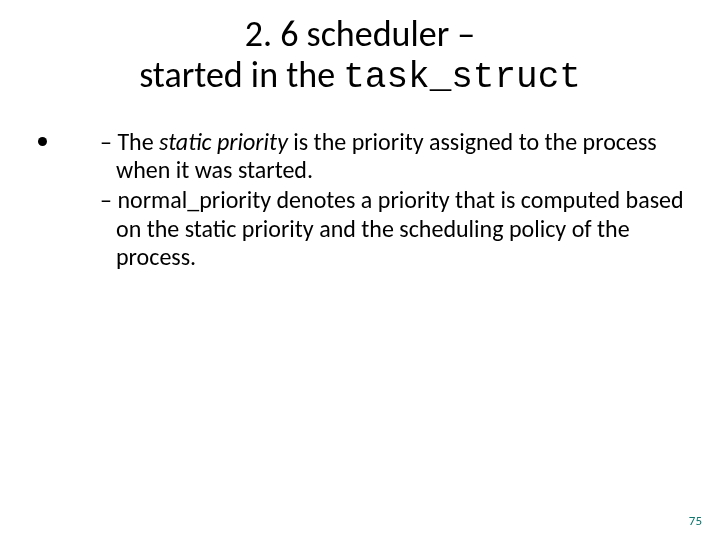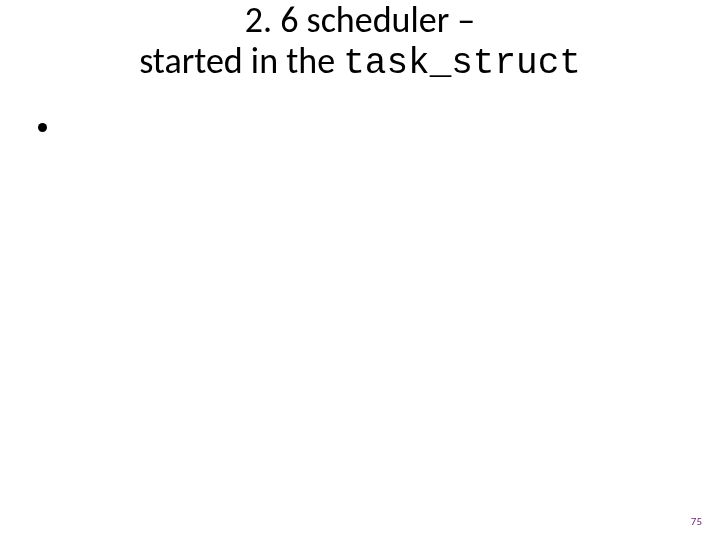--- a/index.html
+++ b/index.html
@@ -16,20 +16,21 @@
   .slide {
     width: 720px;
     height: 540px;
     position: relative;
     box-sizing: border-box;
   }
   .title {
     text-align: center;
     font-size: 36px;
     line-height: 1.15;
+    padding-top: 14px;
     font-weight: 400;
   }
   .title .mono {
     font-family: Liberation Mono, monospace;
   }
   .body {
     padding: 20px 36px 0 36px;
     font-size: 27px;
     line-height: 1.18;
   }
@@ -54,37 +55,39 @@
     margin-bottom: 2px;
   }
   .sub .dash-item::before {
     content: "– ";
   }
   .italic { font-style: italic; }
   .pagenum {
     position: absolute;
     right: 18px;
     bottom: 12px;
-    font-size: 11px;
-    color: #701a75;
+    font-size: 13px;
+    color: #0f766e;
   }
 </style>
 </head>
 <body>
 
 <div class="slide">
 
   <div class="title">
     <span>2. 6 scheduler –</span><br>
     <span>started in the </span><span class="mono">task_struct</span>
   </div>
 
   <div class="body">
     <ul class="level1">
       <li>
         <div class="sub">
+          <div class="dash-item"><span>The </span><span class="italic">static priority</span><span> is the priority assigned to the process when it was started.</span></div>
+          <div class="dash-item"><span>normal_priority denotes a priority that is computed based on the static priority and the scheduling policy of the process.</span></div>
         </div>
       </li>
     </ul>
   </div>
 
   <div class="pagenum">75</div>
 </div>
 
 </body></html>

